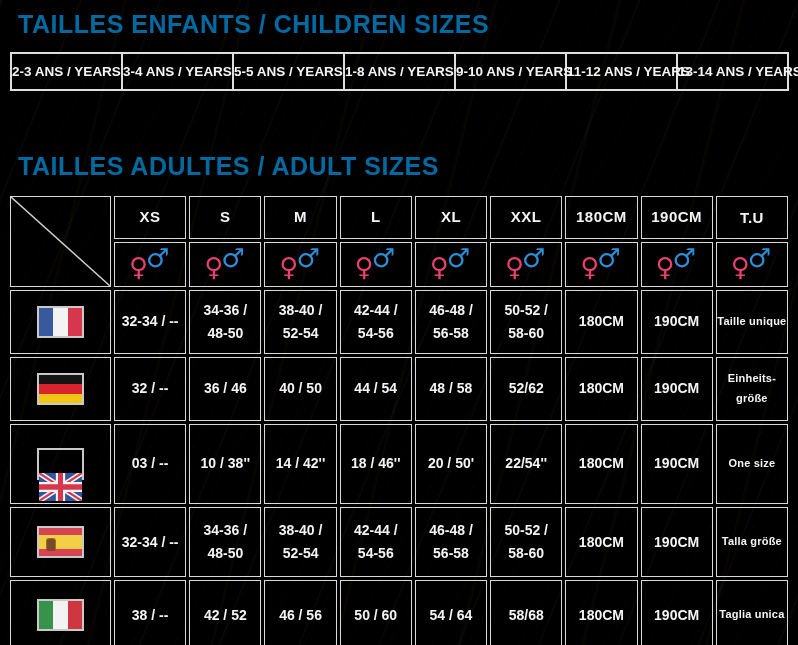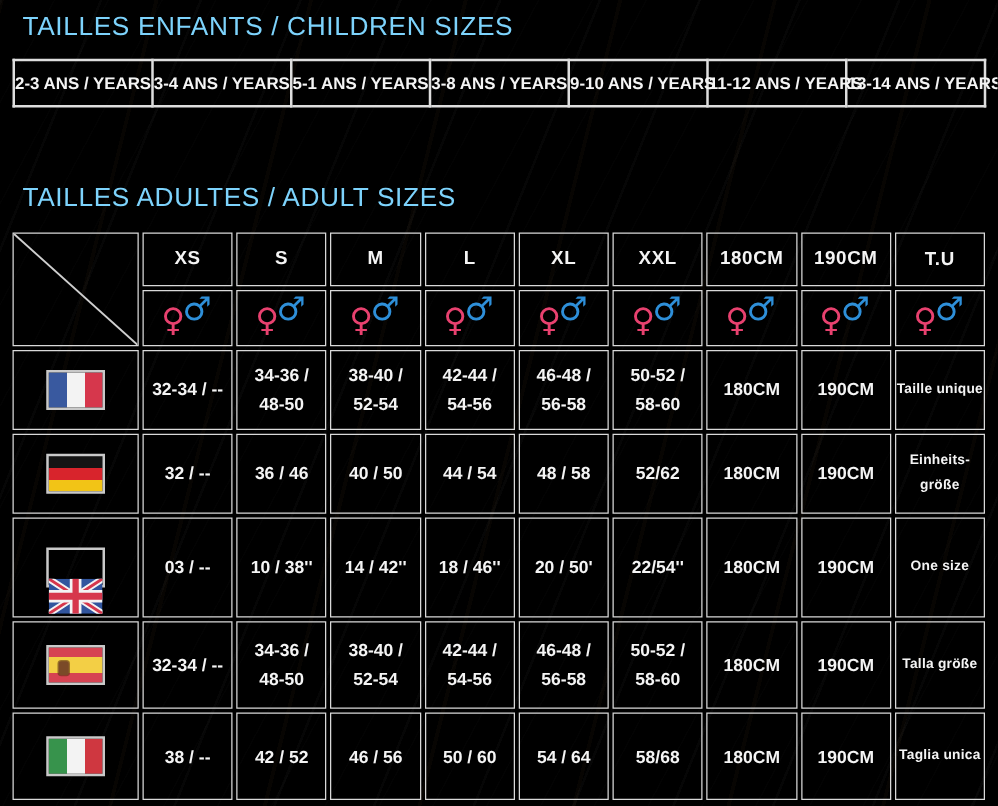--- a/index.html
+++ b/index.html
@@ -7,24 +7,24 @@
   body {
     background-color: #000;
     background-image:
       repeating-linear-gradient(112deg, rgba(255,255,255,0.022) 0 2px, transparent 2px 74px),
       repeating-linear-gradient(104deg, rgba(140,95,45,0.05) 0 3px, transparent 3px 120px),
       repeating-linear-gradient(118deg, rgba(255,255,255,0.012) 0 1px, transparent 1px 38px);
     font-family: "Liberation Sans", sans-serif;
     color: #f4f4f4;
   }
   .page-title {
-    font-size: 21px;
-    font-weight: 400;
+    font-size: 25px;
+    font-weight: 700;
     letter-spacing: 0.5px;
-    color: #7dd3fc;
+    color: #0369a1;
   }
   #title-children { margin: 10px 0 13px 18px; }
   #title-adults   { margin: 61px 0 12px 18px; }
 
   
   table.kids {
     border-collapse: collapse;
     margin-left: 10px;
     width: 779px;
     table-layout: fixed;
@@ -104,22 +104,22 @@
 </head>
 <body>
 
 <h1 id="title-children" class="page-title">TAILLES ENFANTS / CHILDREN SIZES</h1>
 
 <table class="kids">
   <tbody>
   <tr class="kids-ages">
     <td>2-3 ANS / YEARS</td>
     <td>3-4 ANS / YEARS</td>
-    <td>5-1 ANS / YEARS</td>
-    <td>3-8 ANS / YEARS</td>
+    <td>5-5 ANS / YEARS</td>
+    <td>1-8 ANS / YEARS</td>
     <td>9-10 ANS / YEARS</td>
     <td>11-12 ANS / YEARS</td>
     <td>13-14 ANS / YEARS</td>
   </tr>
 </tbody>
   </table>
 
 <h1 id="title-adults" class="page-title">TAILLES ADULTES / ADULT SIZES</h1>
 
 <table class="adult">

